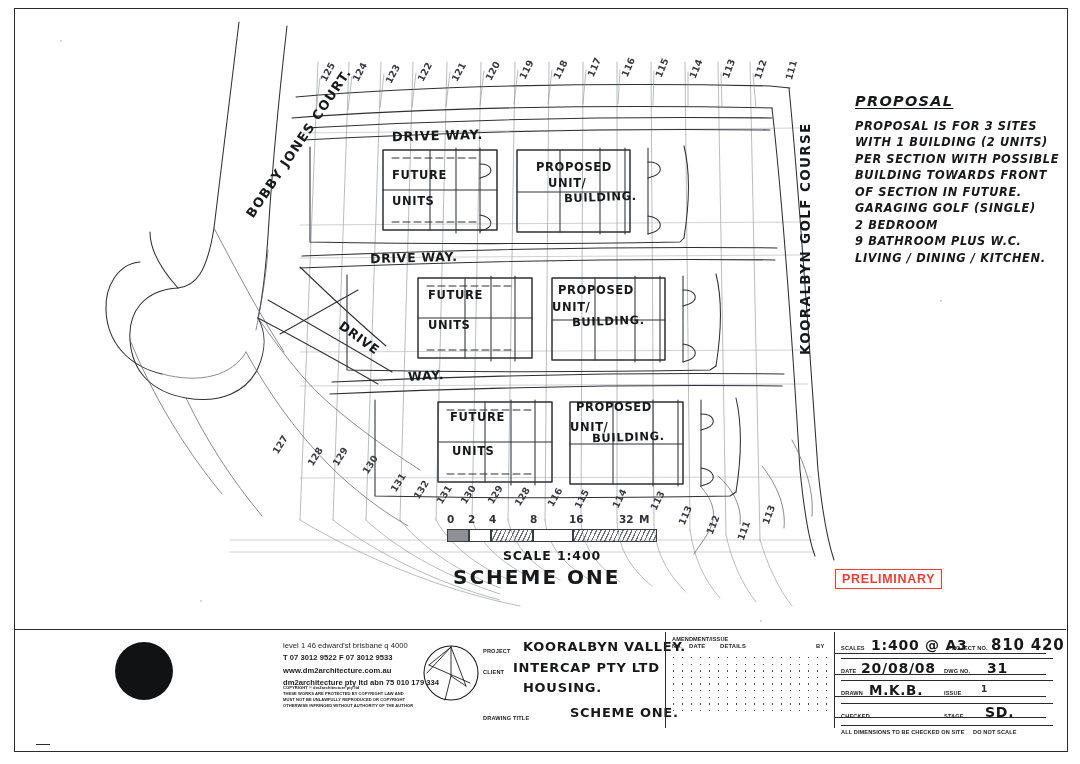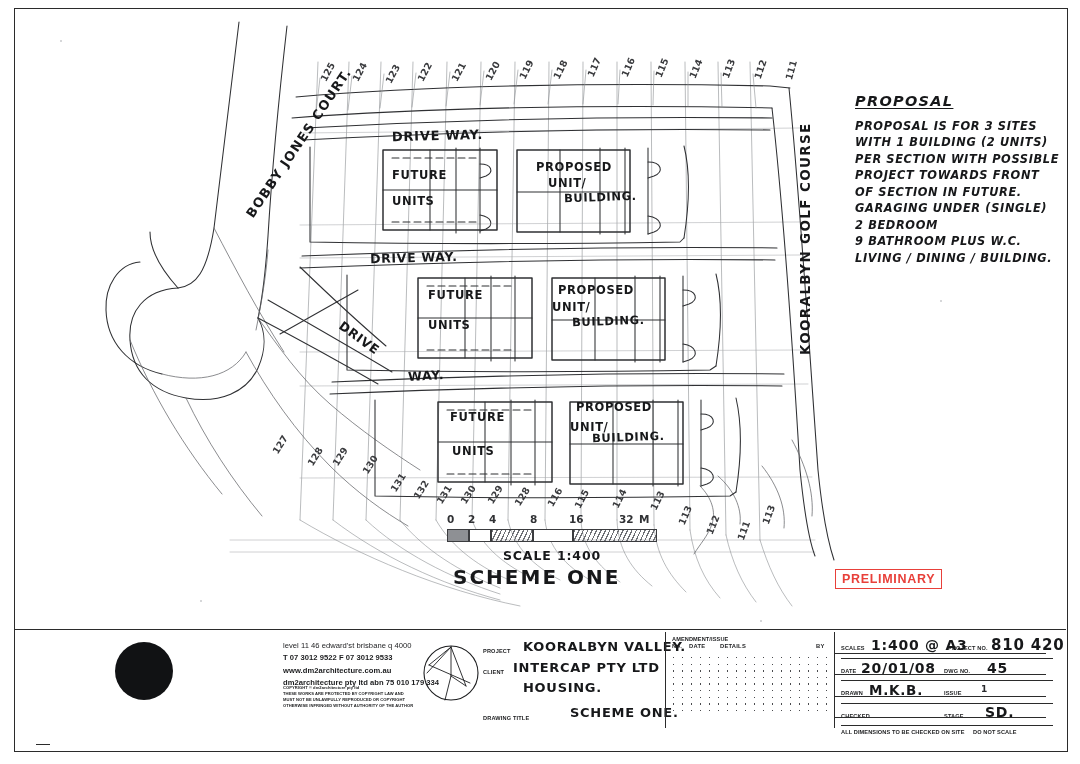--- a/index.html
+++ b/index.html
@@ -414,26 +414,26 @@
       <path d="M721 73 L722 107"></path>
         <path d="M753 74 L756 108"></path>
     </g>
   </svg>
 
   <div class="proposal">
     <div class="hand ttl">PROPOSAL</div>
     <div class="hand ln">PROPOSAL IS FOR 3 SITES</div>
     <div class="hand ln">WITH 1 BUILDING (2 UNITS)</div>
     <div class="hand ln">PER SECTION WITH POSSIBLE</div>
-    <div class="hand ln">PROJECT TOWARDS FRONT</div>
+    <div class="hand ln">BUILDING TOWARDS FRONT</div>
     <div class="hand ln">OF SECTION IN FUTURE.</div>
-    <div class="hand ln">GARAGING UNDER (SINGLE)</div>
+    <div class="hand ln">GARAGING GOLF (SINGLE)</div>
     <div class="hand ln">2 BEDROOM</div>
     <div class="hand ln">9 BATHROOM PLUS W.C.</div>
-    <div class="hand ln">LIVING / DINING / BUILDING.</div>
+    <div class="hand ln">LIVING / DINING / KITCHEN.</div>
   </div>
 
   <div class="hand rot-label golf">KOORALBYN GOLF COURSE</div>
   <div class="hand rot-label bobby">BOBBY JONES COURT.</div>
 
   <div class="hand plabel" style="left:392px;top:128px;font-size:13px;transform:rotate(-1.5deg);">DRIVE    WAY.</div>
   <div class="hand plabel" style="left:370px;top:250px;font-size:12.5px;transform:rotate(-1.5deg);">DRIVE   WAY.</div>
   <div class="hand plabel" style="left:345px;top:318px;font-size:12.5px;transform:rotate(36deg);transform-origin:left top;">DRIVE</div>
   <div class="hand plabel" style="left:408px;top:368px;font-size:12.5px;transform:rotate(-3deg);">WAY.</div>
 
@@ -516,21 +516,21 @@
 
   <div class="prelim">PRELIMINARY</div>
 
   <div class="tb">
 
     <div class="tb-logo">
       <div class="logo-dot"></div>
     </div>
 
     <div class="tb-addr">
-      <div>level 11  46 edward'st  brisbane  q  4000</div>
+      <div>level 1  46 edward'st  brisbane  q  4000</div>
       <div class="b">T  07 3012 9522   F  07 3012 9533</div>
       <div class="b">www.dm2architecture.com.au</div>
       <div class="b">dm2architecture  pty  ltd   abn 75 010 179 334</div>
     </div>
 
     <div class="tb-copy">
       <div>COPYRIGHT © dm2architecture pty ltd</div>
       <div>THESE WORKS ARE PROTECTED BY COPYRIGHT LAW AND</div>
       <div>MUST NOT BE UNLAWFULLY REPRODUCED OR COPYRIGHT</div>
       <div>OTHERWISE INFRINGED WITHOUT AUTHORITY OF THE AUTHOR</div>
@@ -737,23 +737,23 @@
 
     <div class="tb-right">
       <div class="rf-row">
         <span class="rf-key">SCALES</span>
         <span class="rf-val hand" style="left:30px;top:1px;font-size:14px;">1:400 @ A3</span>
         <span class="rf-key" style="left:107px;">PROJECT NO.</span>
         <span class="rf-val hand" style="left:150px;top:0px;font-size:15px;">810 420</span>
       </div>
       <div class="rf-row">
         <span class="rf-key">DATE</span>
-        <span class="rf-val hand" style="left:20px;top:1px;font-size:14px;">20/01/08</span>
+        <span class="rf-val hand" style="left:20px;top:1px;font-size:14px;">20/08/08</span>
         <span class="rf-key2">DWG NO.</span>
-        <span class="rf-val hand" style="left:146px;top:1px;font-size:14px;">45</span>
+        <span class="rf-val hand" style="left:146px;top:1px;font-size:14px;">31</span>
       </div>
       <div class="rf-row">
         <span class="rf-key">DRAWN</span>
         <span class="rf-val hand" style="left:28px;top:1px;font-size:13.5px;">M.K.B.</span>
         <span class="rf-key2">ISSUE</span>
         <span class="rf-val hand-thin" style="left:140px;top:3px;font-size:9px;">1</span>
       </div>
       <div class="rf-row">
         <span class="rf-key">CHECKED</span>
         <span class="rf-val hand" style="left:34px;top:2px;font-size:13px;"></span>

